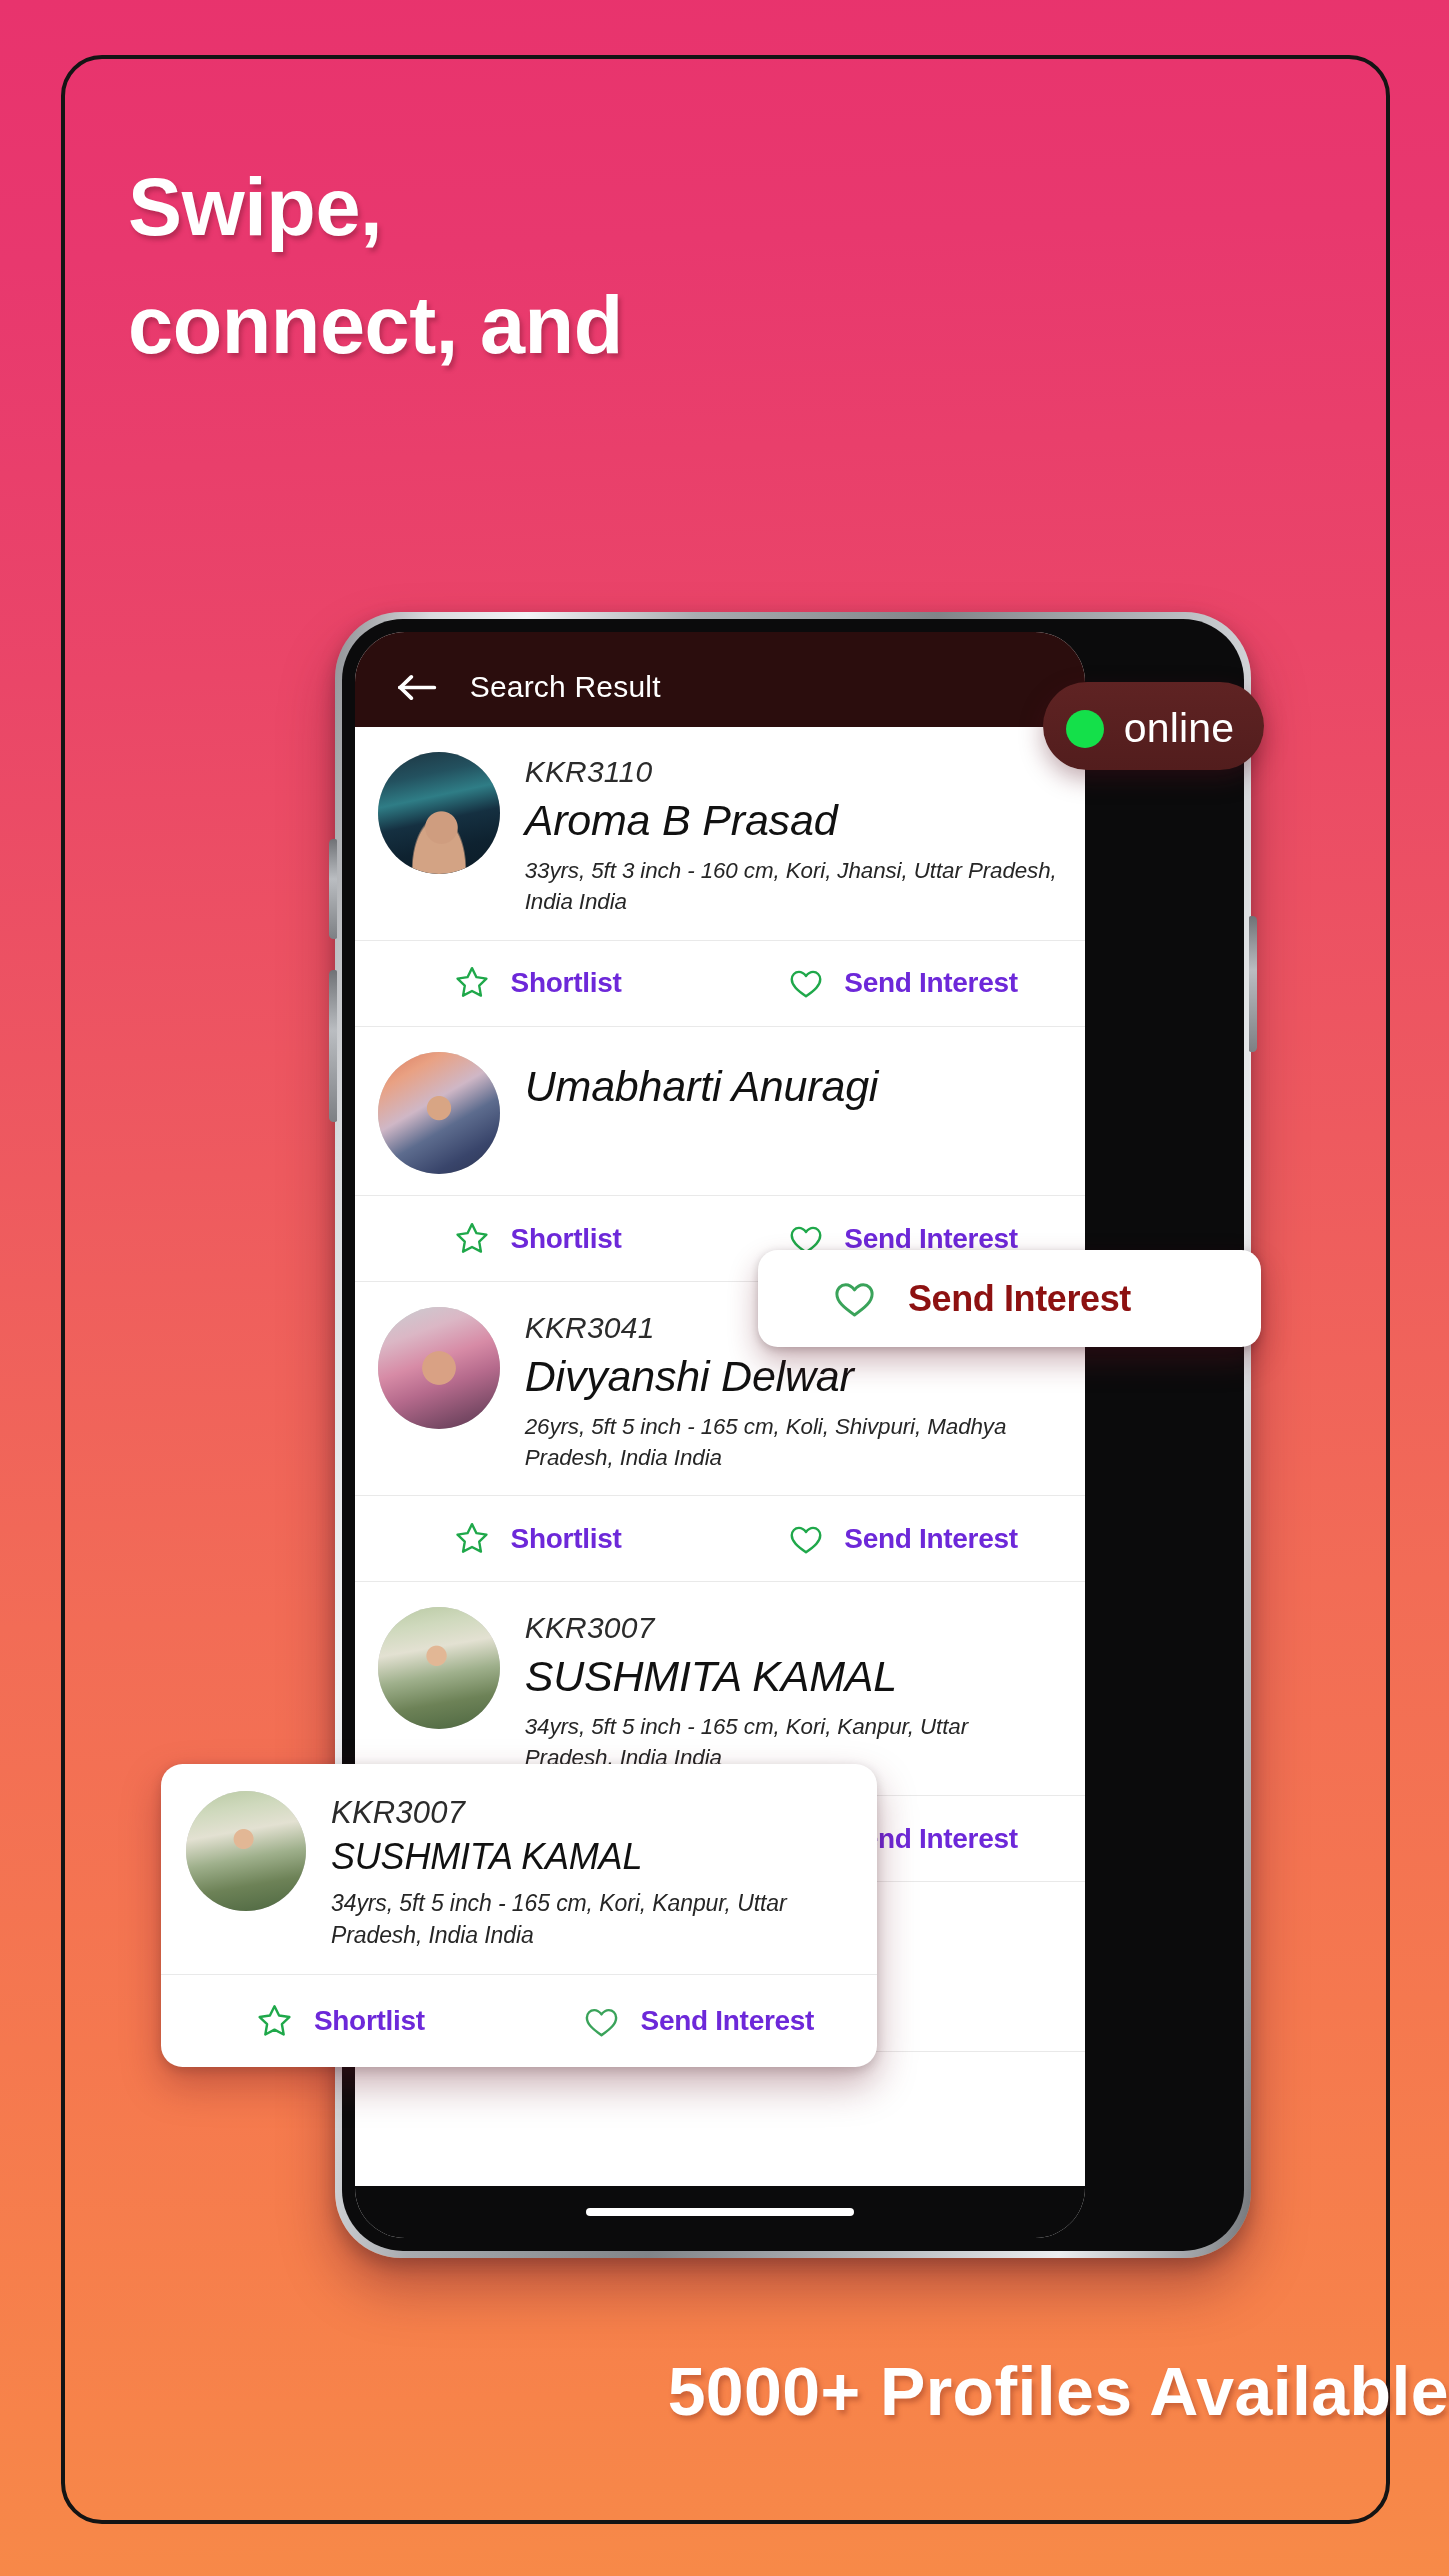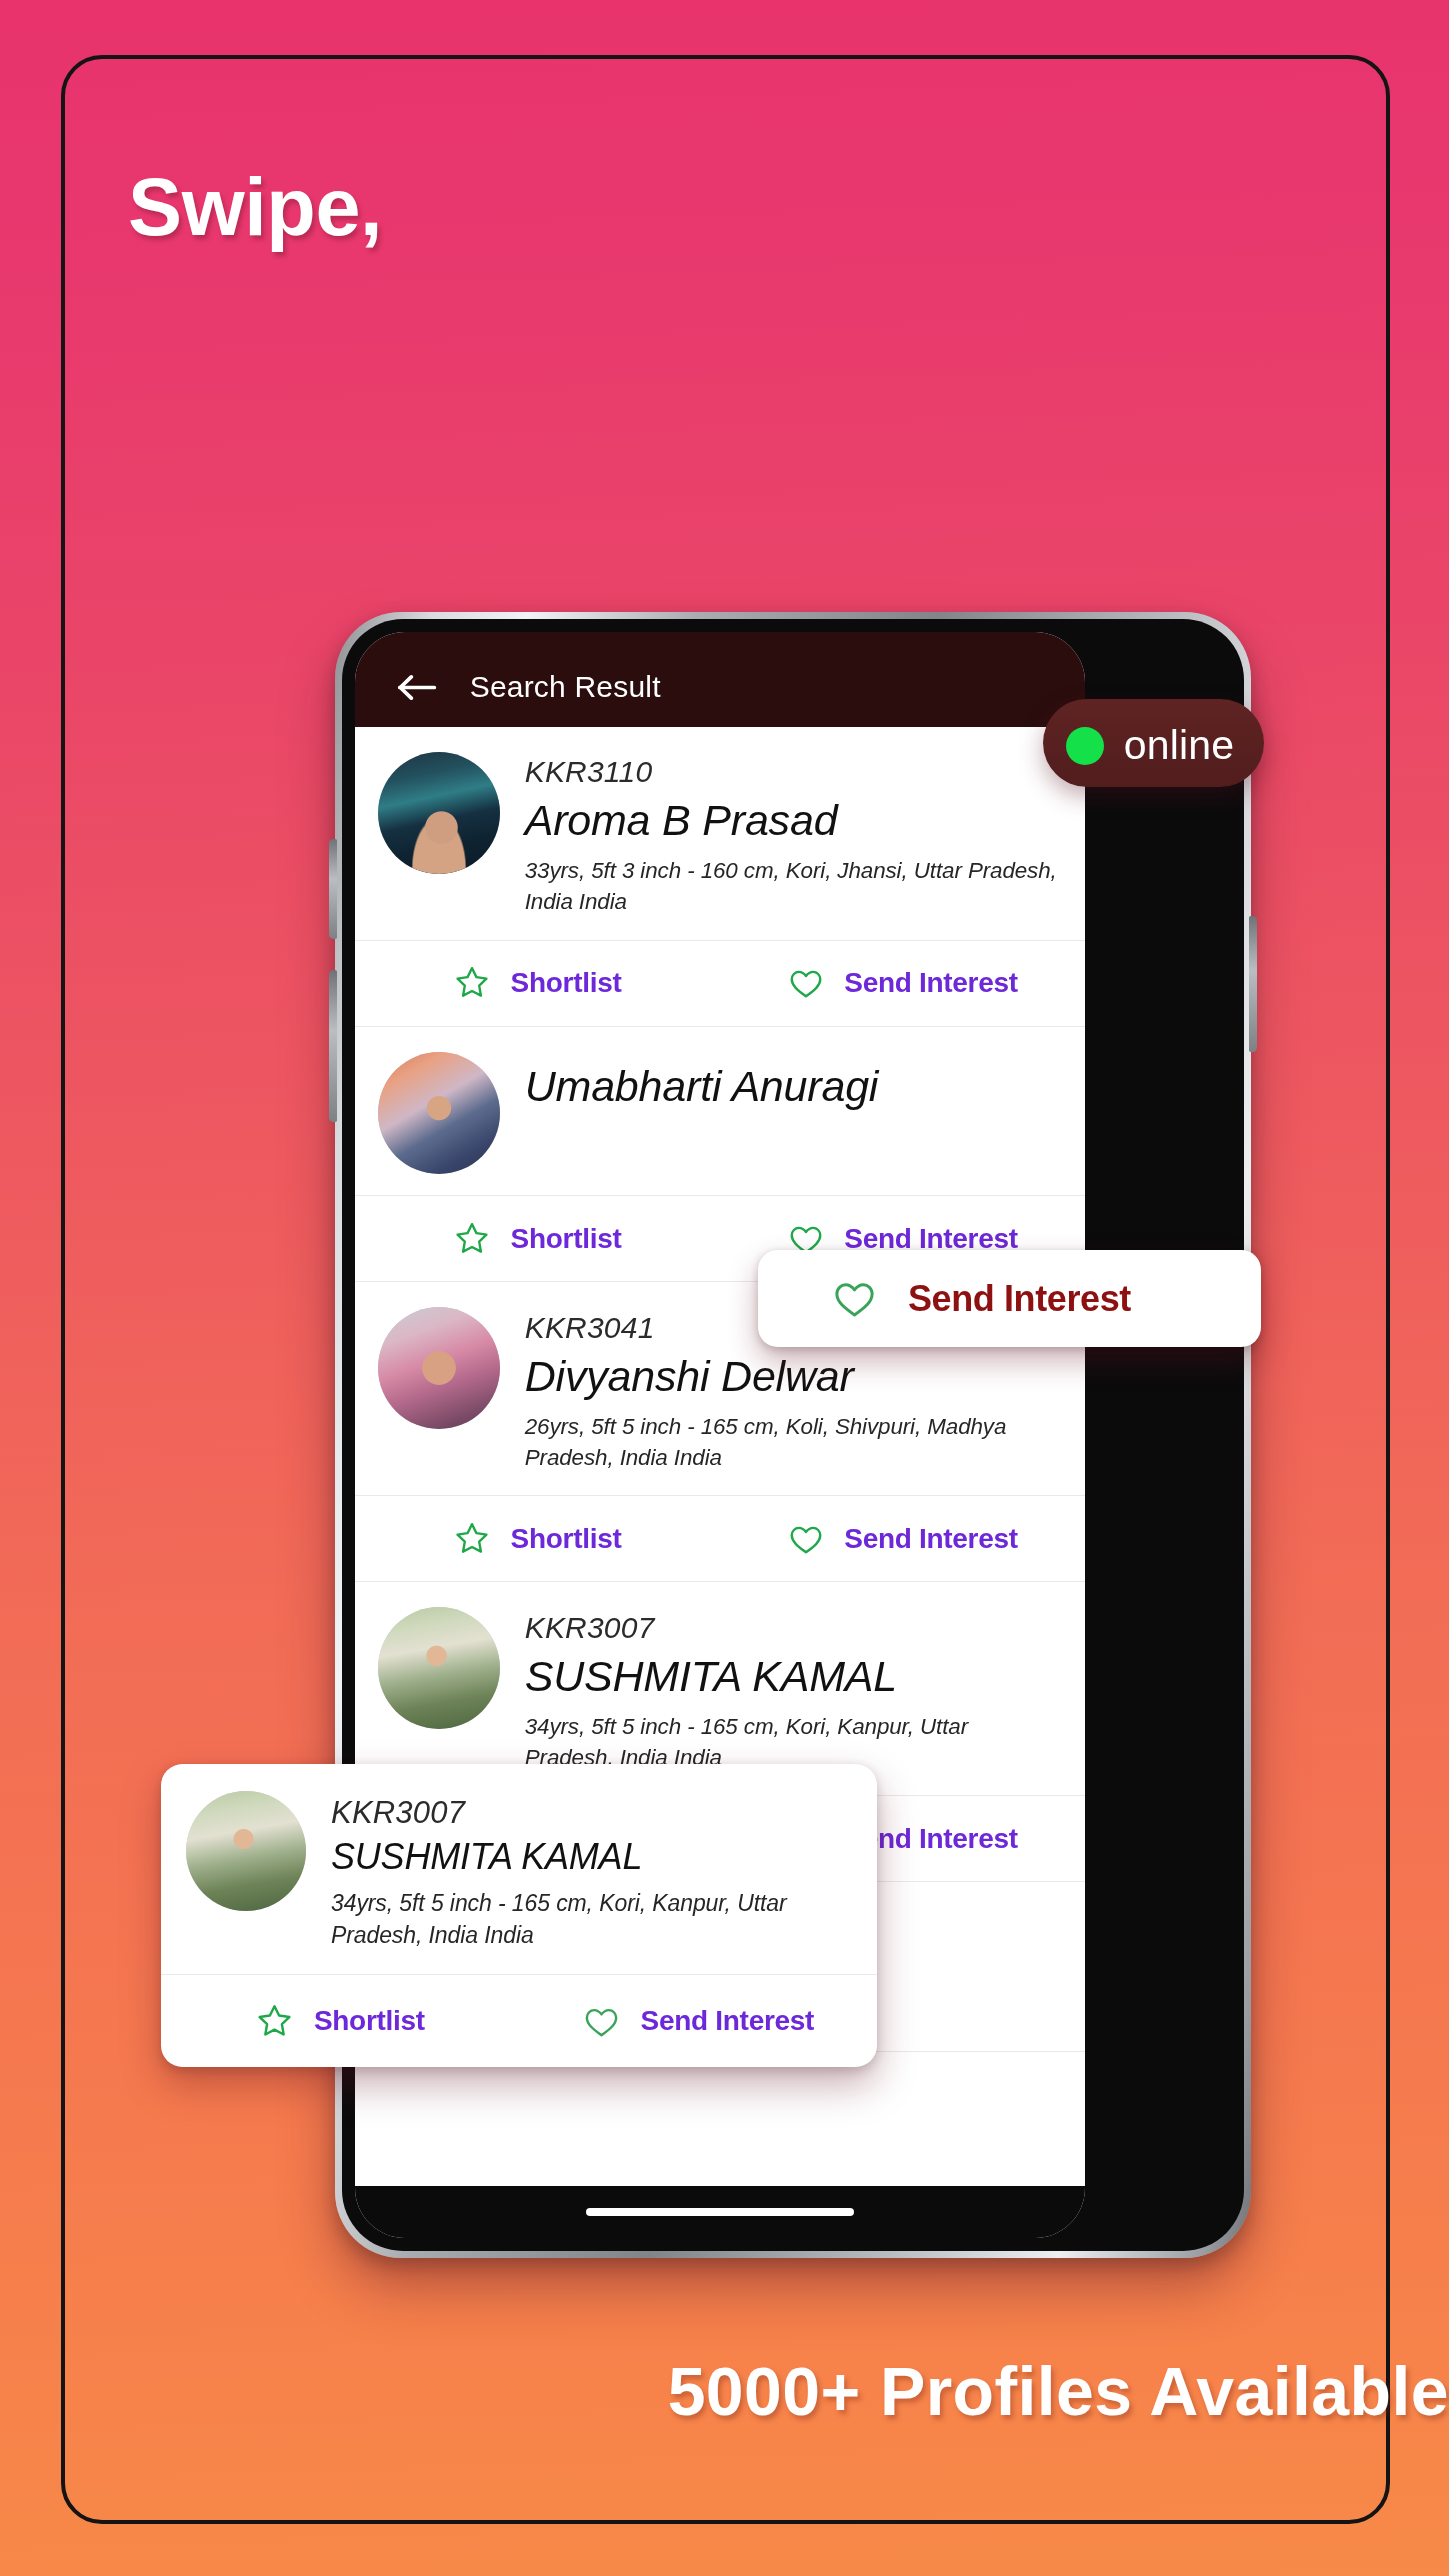--- a/index.html
+++ b/index.html
@@ -212,21 +212,20 @@
   #online {
     position: absolute;
     left: 1043px; top: 682px;
     height: 88px;
     padding: 5px 30px 0 23px;
     border-radius: 45px;
     background: linear-gradient(180deg,#5f2323,#521d1d);
     display: flex; align-items: center; gap: 19.7px;
     box-shadow: 0 9px 23px rgba(80,15,30,.35);
     z-index: 30;
-    margin-top: 17px;
   }
   #online .dot {
     width: 38px; height: 38px; border-radius: 50%;
     background: #14e04a;
   }
   #online .txt {
     color: #fff; font-size: 41px; font-weight: 400; letter-spacing: 0.2px;
   }
 
   
@@ -284,20 +283,21 @@
 </style>
 </head>
 <body>
 
 <div id="poster">
 
   <div id="frame"></div>
 
   <div id="headline">
     <span class="ln">Swipe,</span>
+    <span class="ln">connect, and</span>
   </div>
 
   <div id="phone">
     <div class="side-btn b1"></div>
     <div class="side-btn b2"></div>
     <div class="side-btn r1"></div>
 
     <div id="screen">
 
       <div id="appbar">

